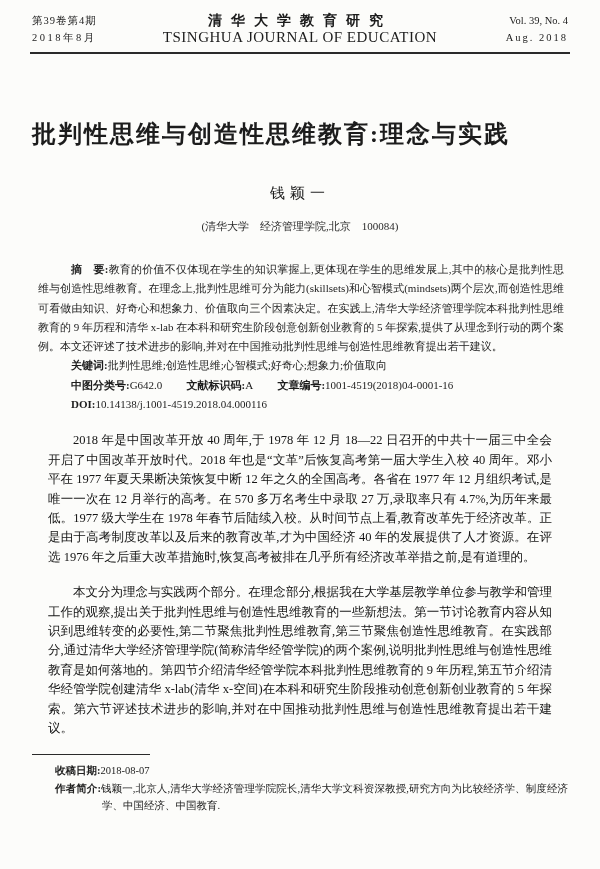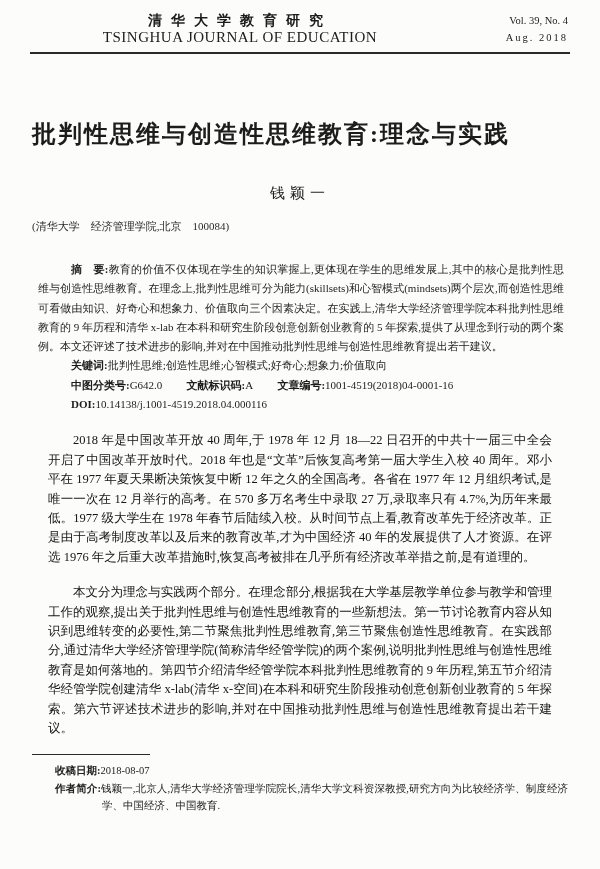--- a/index.html
+++ b/index.html
@@ -48,21 +48,21 @@
     letter-spacing: 2px;
   }
   .art-author {
     margin-top: 34px;
     text-align: center;
     font-size: 15px;
     letter-spacing: 5px;
   }
   .art-affil {
     margin-top: 16px;
-    text-align: left;
+    text-align: center;
     font-size: 11px;
     color: #2a2a2a;
   }
   
   .abs-block {
     margin: 26px 4px 0 6px;
     font-size: 11px;
     line-height: 19.3px;
     text-align: justify;
   }
@@ -96,20 +96,24 @@
     padding-left: 47px;
     text-indent: -47px;
   }
 </style>
 </head>
 <body>
 
 <div class="page">
 
   <div class="jheader">
+    <div class="jh-col jh-left">
+      <div class="l1">第39卷第4期</div>
+      <div class="l2">2018年8月</div>
+    </div>
     <div class="jh-col jh-center">
       <div class="cn">清华大学教育研究</div>
       <div class="en">TSINGHUA JOURNAL OF EDUCATION</div>
     </div>
     <div class="jh-col jh-right">
       <div class="l1">Vol. 39, No. 4</div>
       <div class="l2">Aug. 2018</div>
     </div>
   </div>
   <hr class="jheader-rule">

